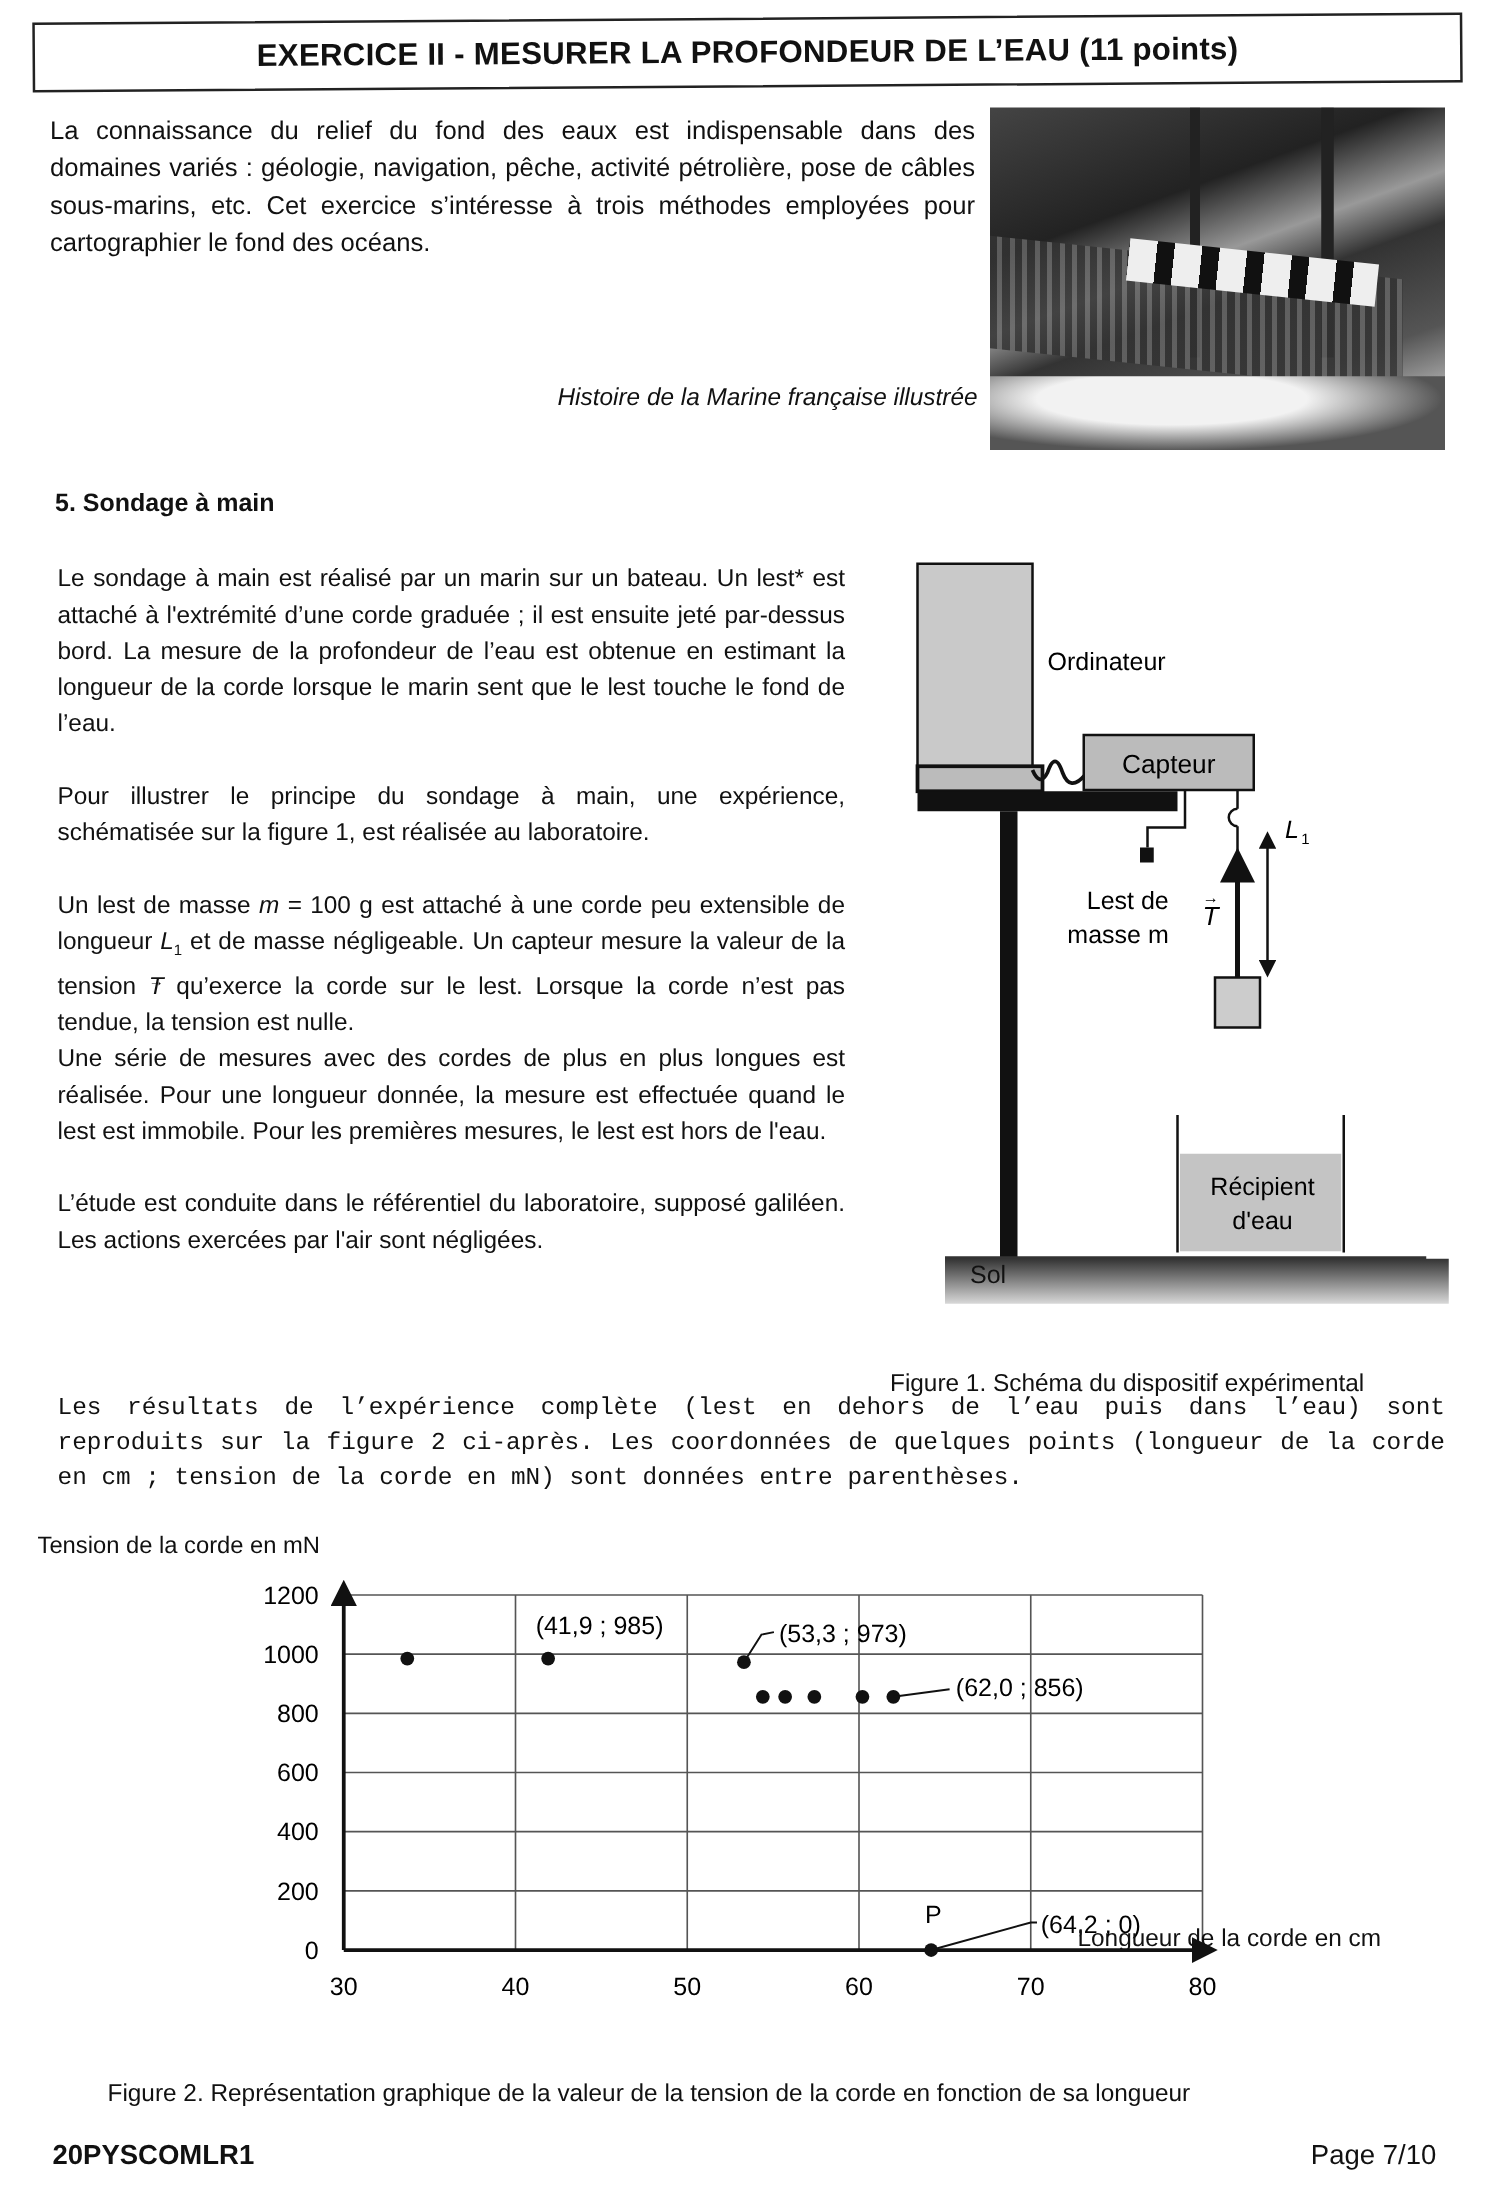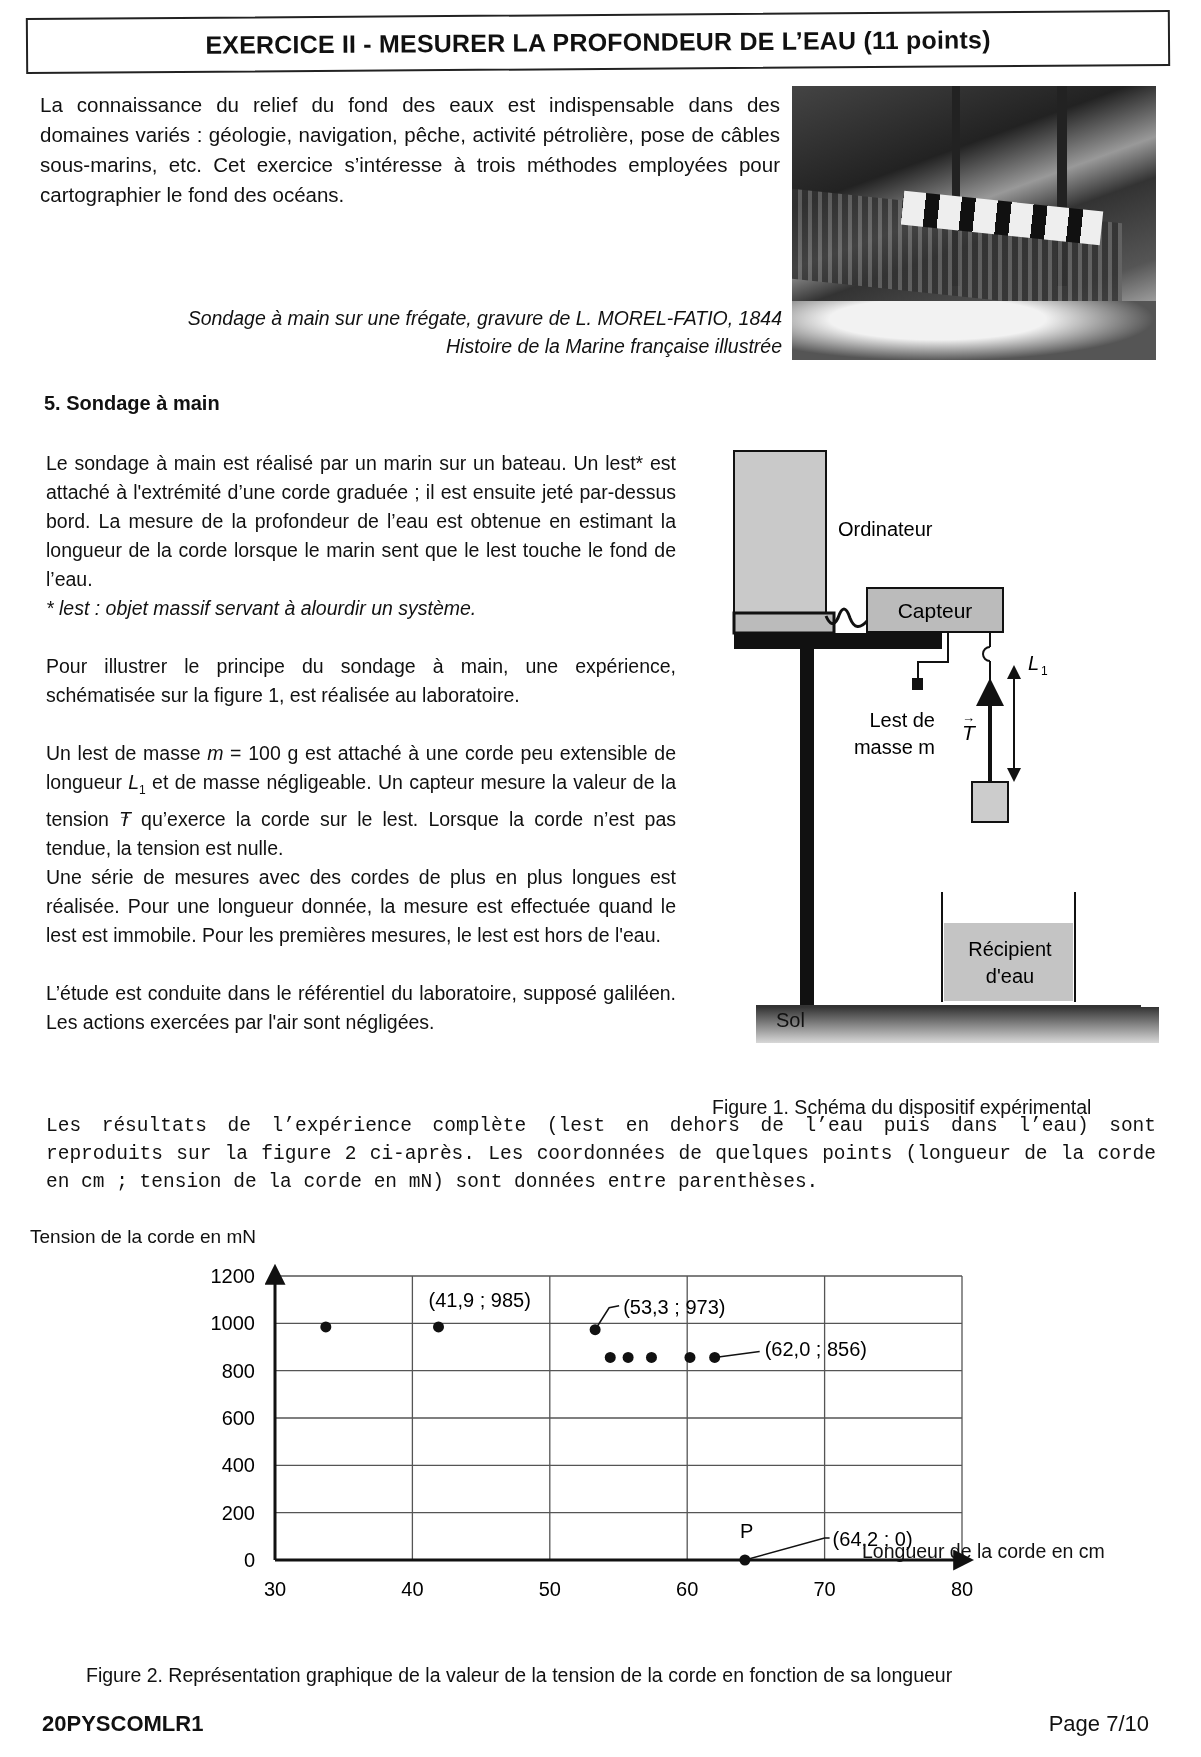--- a/index.html
+++ b/index.html
@@ -42,29 +42,27 @@
 
 <div class="abs engraving">
   <div class="mast" style="left:160px;"></div>
   <div class="mast" style="left:265px; width:10px;"></div>
   <div class="hull"></div>
   <div class="band"></div>
   <div class="wave"></div>
 </div>
 
 <div class="abs caption" style="left:40px; top:304px; width:742px;">
-  <div>Sondage à main sur une frégate, gravure de L. MOREL-FATIO, 1844</div>
   <div>Histoire de la Marine française illustrée</div>
 </div>
 
 <h2 class="sec">5. Sondage à main</h2>
 
 <div class="abs para" style="left:46px; top:449px; width:630px;">
   <div>Le sondage à main est réalisé par un marin sur un bateau. Un lest* est attaché à l'extrémité d’une corde graduée ; il est ensuite jeté par-dessus bord. La mesure de la profondeur de l’eau est obtenue en estimant la longueur de la corde lorsque le marin sent que le lest touche le fond de l’eau.</div>
-  <div class="ital">* lest : objet massif servant à alourdir un système.</div>
   <div style="height:29px"></div>
   <div>Pour illustrer le principe du sondage à main, une expérience, schématisée sur la figure 1, est réalisée au laboratoire.</div>
   <div style="height:29px"></div>
   <div>
     <span>Un lest de masse </span><i>m</i><span> = 100 g est attaché à une corde peu extensible de longueur </span><i>L</i><sub style="font-size:12px">1</sub><span> et de masse négligeable. Un capteur mesure la valeur de la tension </span><span style="position:relative; display:inline-block;"><i>T</i><span style="position:absolute; left:0; top:-4px; font-size:12px;">→</span></span><span> qu’exerce la corde sur le lest. Lorsque la corde n’est pas tendue, la tension est nulle.</span>
   </div>
   <div>Une série de mesures avec des cordes de plus en plus longues est réalisée. Pour une longueur donnée, la mesure est effectuée quand le lest est immobile. Pour les premières mesures, le lest est hors de l'eau.</div>
   <div style="height:29px"></div>
   <div>L’étude est conduite dans le référentiel du laboratoire, supposé galiléen. Les actions exercées par l'air sont négligées.</div>
 </div>

